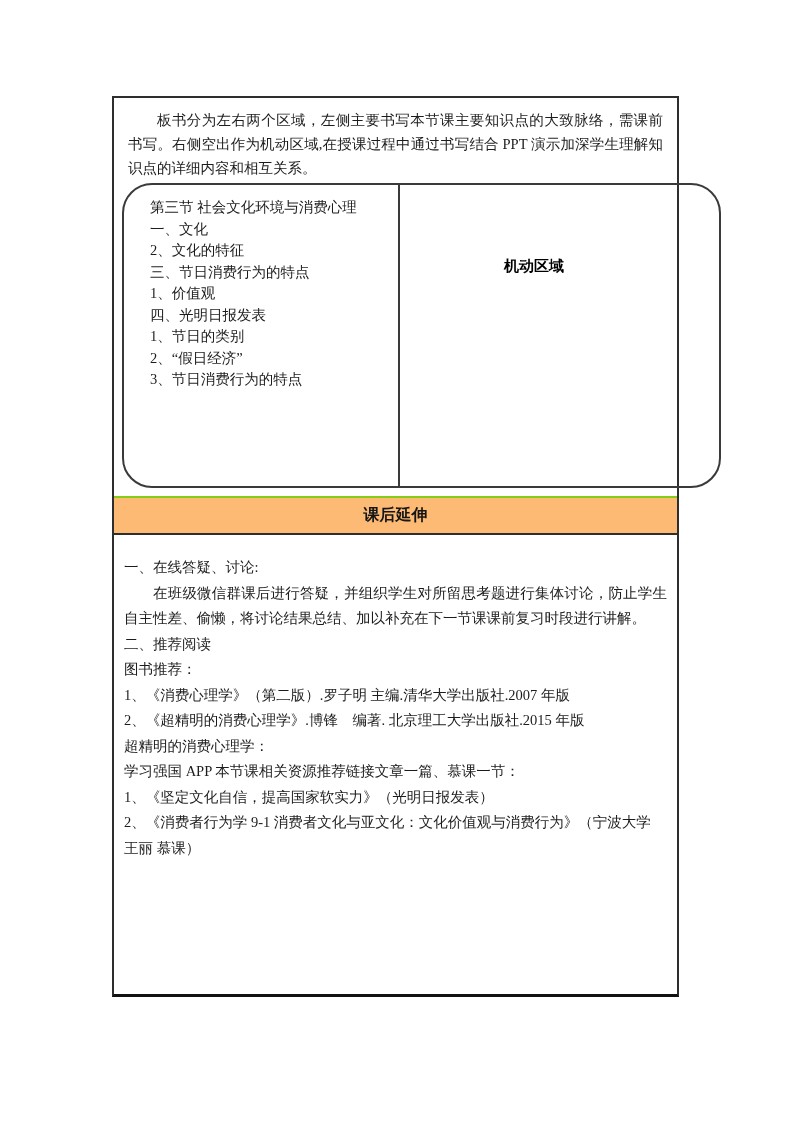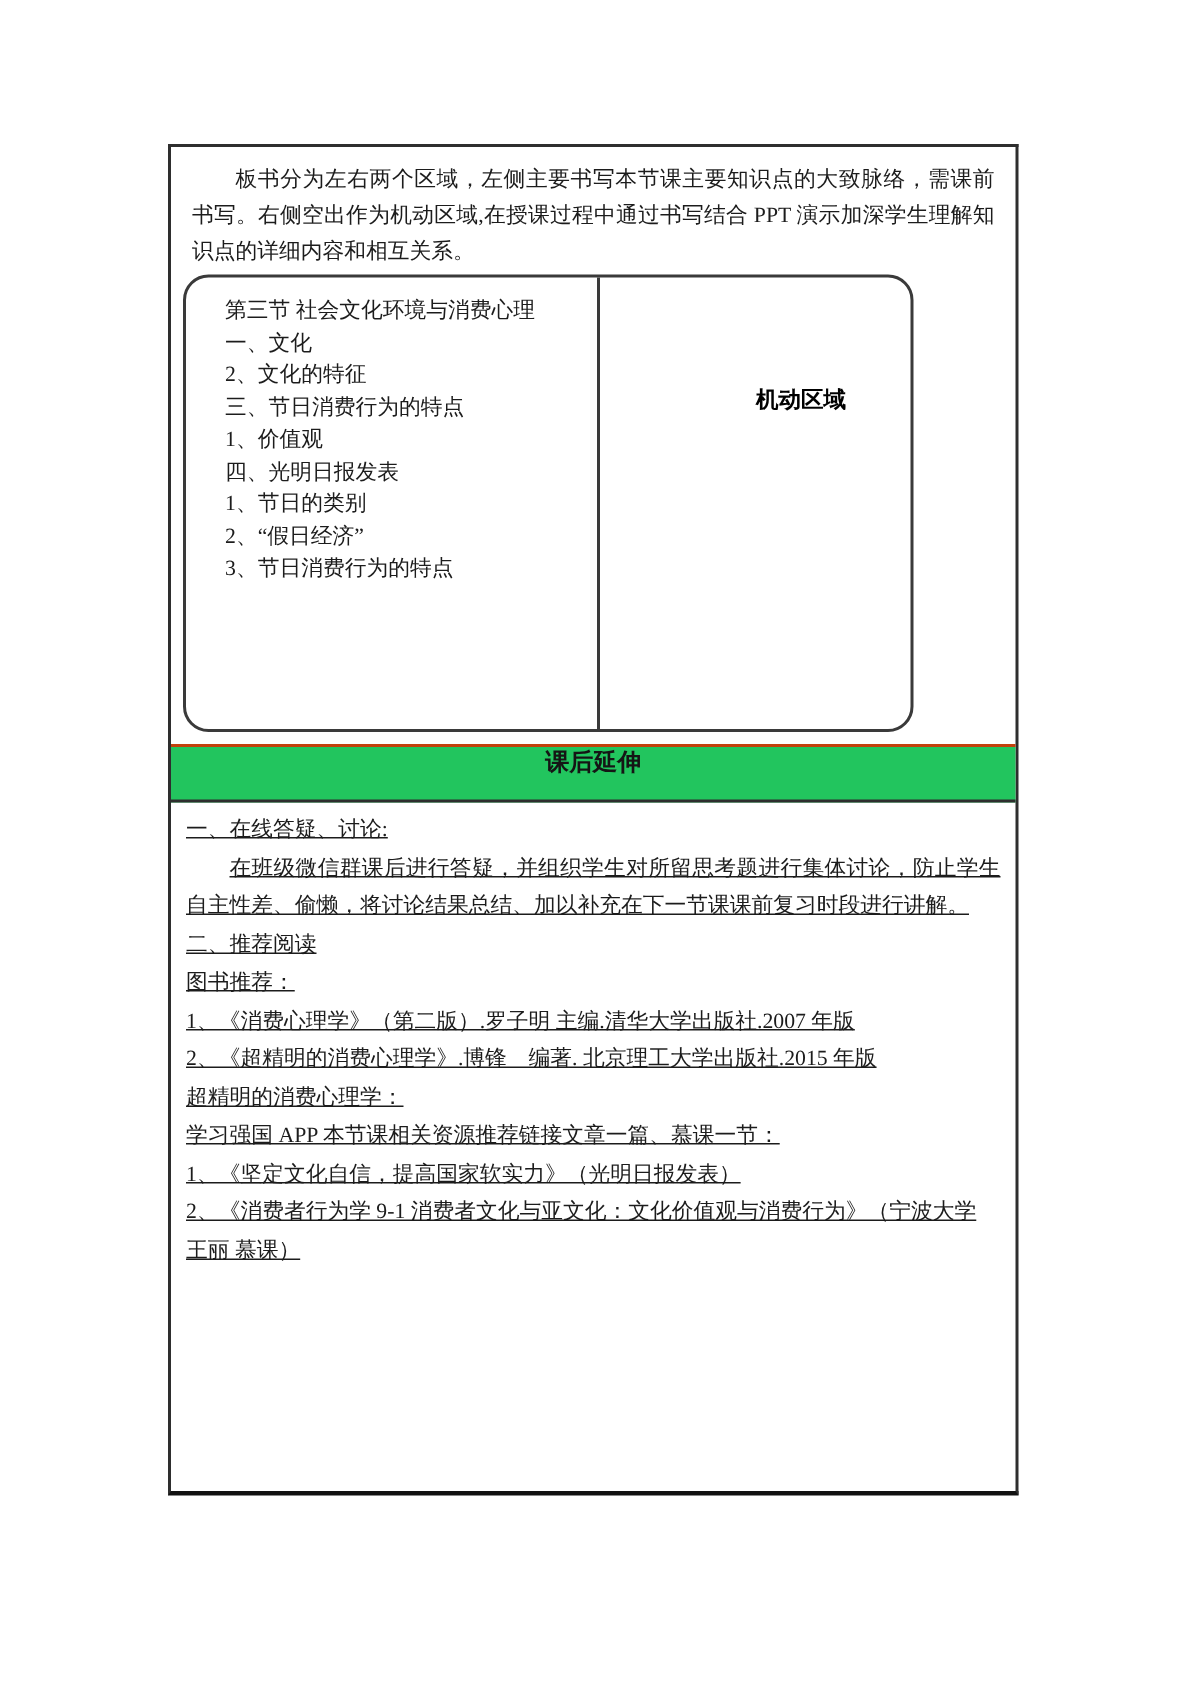--- a/index.html
+++ b/index.html
@@ -5,38 +5,38 @@
   html,body{margin:0;padding:0;}
   body{width:794px;height:1123px;background:#ffffff;position:relative;
        font-family:"Liberation Serif","DejaVu Serif",serif;color:#1c1c1c;}
   .sheet{position:absolute;inset:0;background:#fff;}
 
   
   .doc-table{position:absolute;left:112px;top:96px;width:567px;height:901px;
     border:2px solid #2e2e2e;border-bottom:3px solid #111;box-sizing:border-box;background:#fff;}
 
   
-  .row1{position:relative;height:400px;border-bottom:2px solid #c2410c;box-sizing:border-box;}
+  .row1{position:relative;height:400px;border-bottom:2px solid #84cc16;box-sizing:border-box;}
   .intro{padding:10px 14px 0 14px;font-size:14.5px;line-height:24px;text-align:justify;text-indent:2em;}
-  .board-box{position:absolute;left:8px;top:85px;width:487px;height:305px;
-    border:2px solid #3a3a3a;border-radius:17px;box-sizing:border-box;}
+  .board-box{position:absolute;left:8px;top:85px;width:599px;height:305px;
+    border:2px solid #3a3a3a;border-radius:30px;box-sizing:border-box;}
   .board-divider{position:absolute;left:274px;top:0;bottom:0;width:0;border-left:2px solid #3a3a3a;}
   .outline{position:absolute;left:26px;top:12px;width:240px;font-size:14.5px;line-height:21.5px;}
   .outline div{white-space:nowrap;}
   .flex-area{position:absolute;left:276px;top:72px;width:268px;text-align:center;
     font-family:Liberation Sans, sans-serif;font-weight:bold;font-size:15px;color:#000;}
 
   
-  .row2{height:37px;background:#22c55e;border-bottom:2px solid #2e2e2e;box-sizing:border-box;
-    display:flex;justify-content:center;}
+  .row2{height:37px;background:#fdba74;border-bottom:2px solid #2e2e2e;box-sizing:border-box;
+    display:flex;align-items:center;justify-content:center;}
   .row2 .hdr{font-family:"Liberation Sans","DejaVu Sans",sans-serif;font-weight:bold;font-size:16px;color:#151515;}
 
   
-  .row3{position:relative;height:460px;box-sizing:border-box;padding:6px 10px 0 10px;
-    font-size:14.5px;line-height:25.5px;text-decoration:underline;}
+  .row3{position:relative;height:460px;box-sizing:border-box;padding:20px 10px 0 10px;
+    font-size:14.5px;line-height:25.5px;}
   .row3 p{margin:0;}
   .indent2{text-indent:2em;text-align:justify;}
 </style>
 </head>
 <body>
 
 <div class="sheet">
   <div class="doc-table">
 
     <div class="row1">

